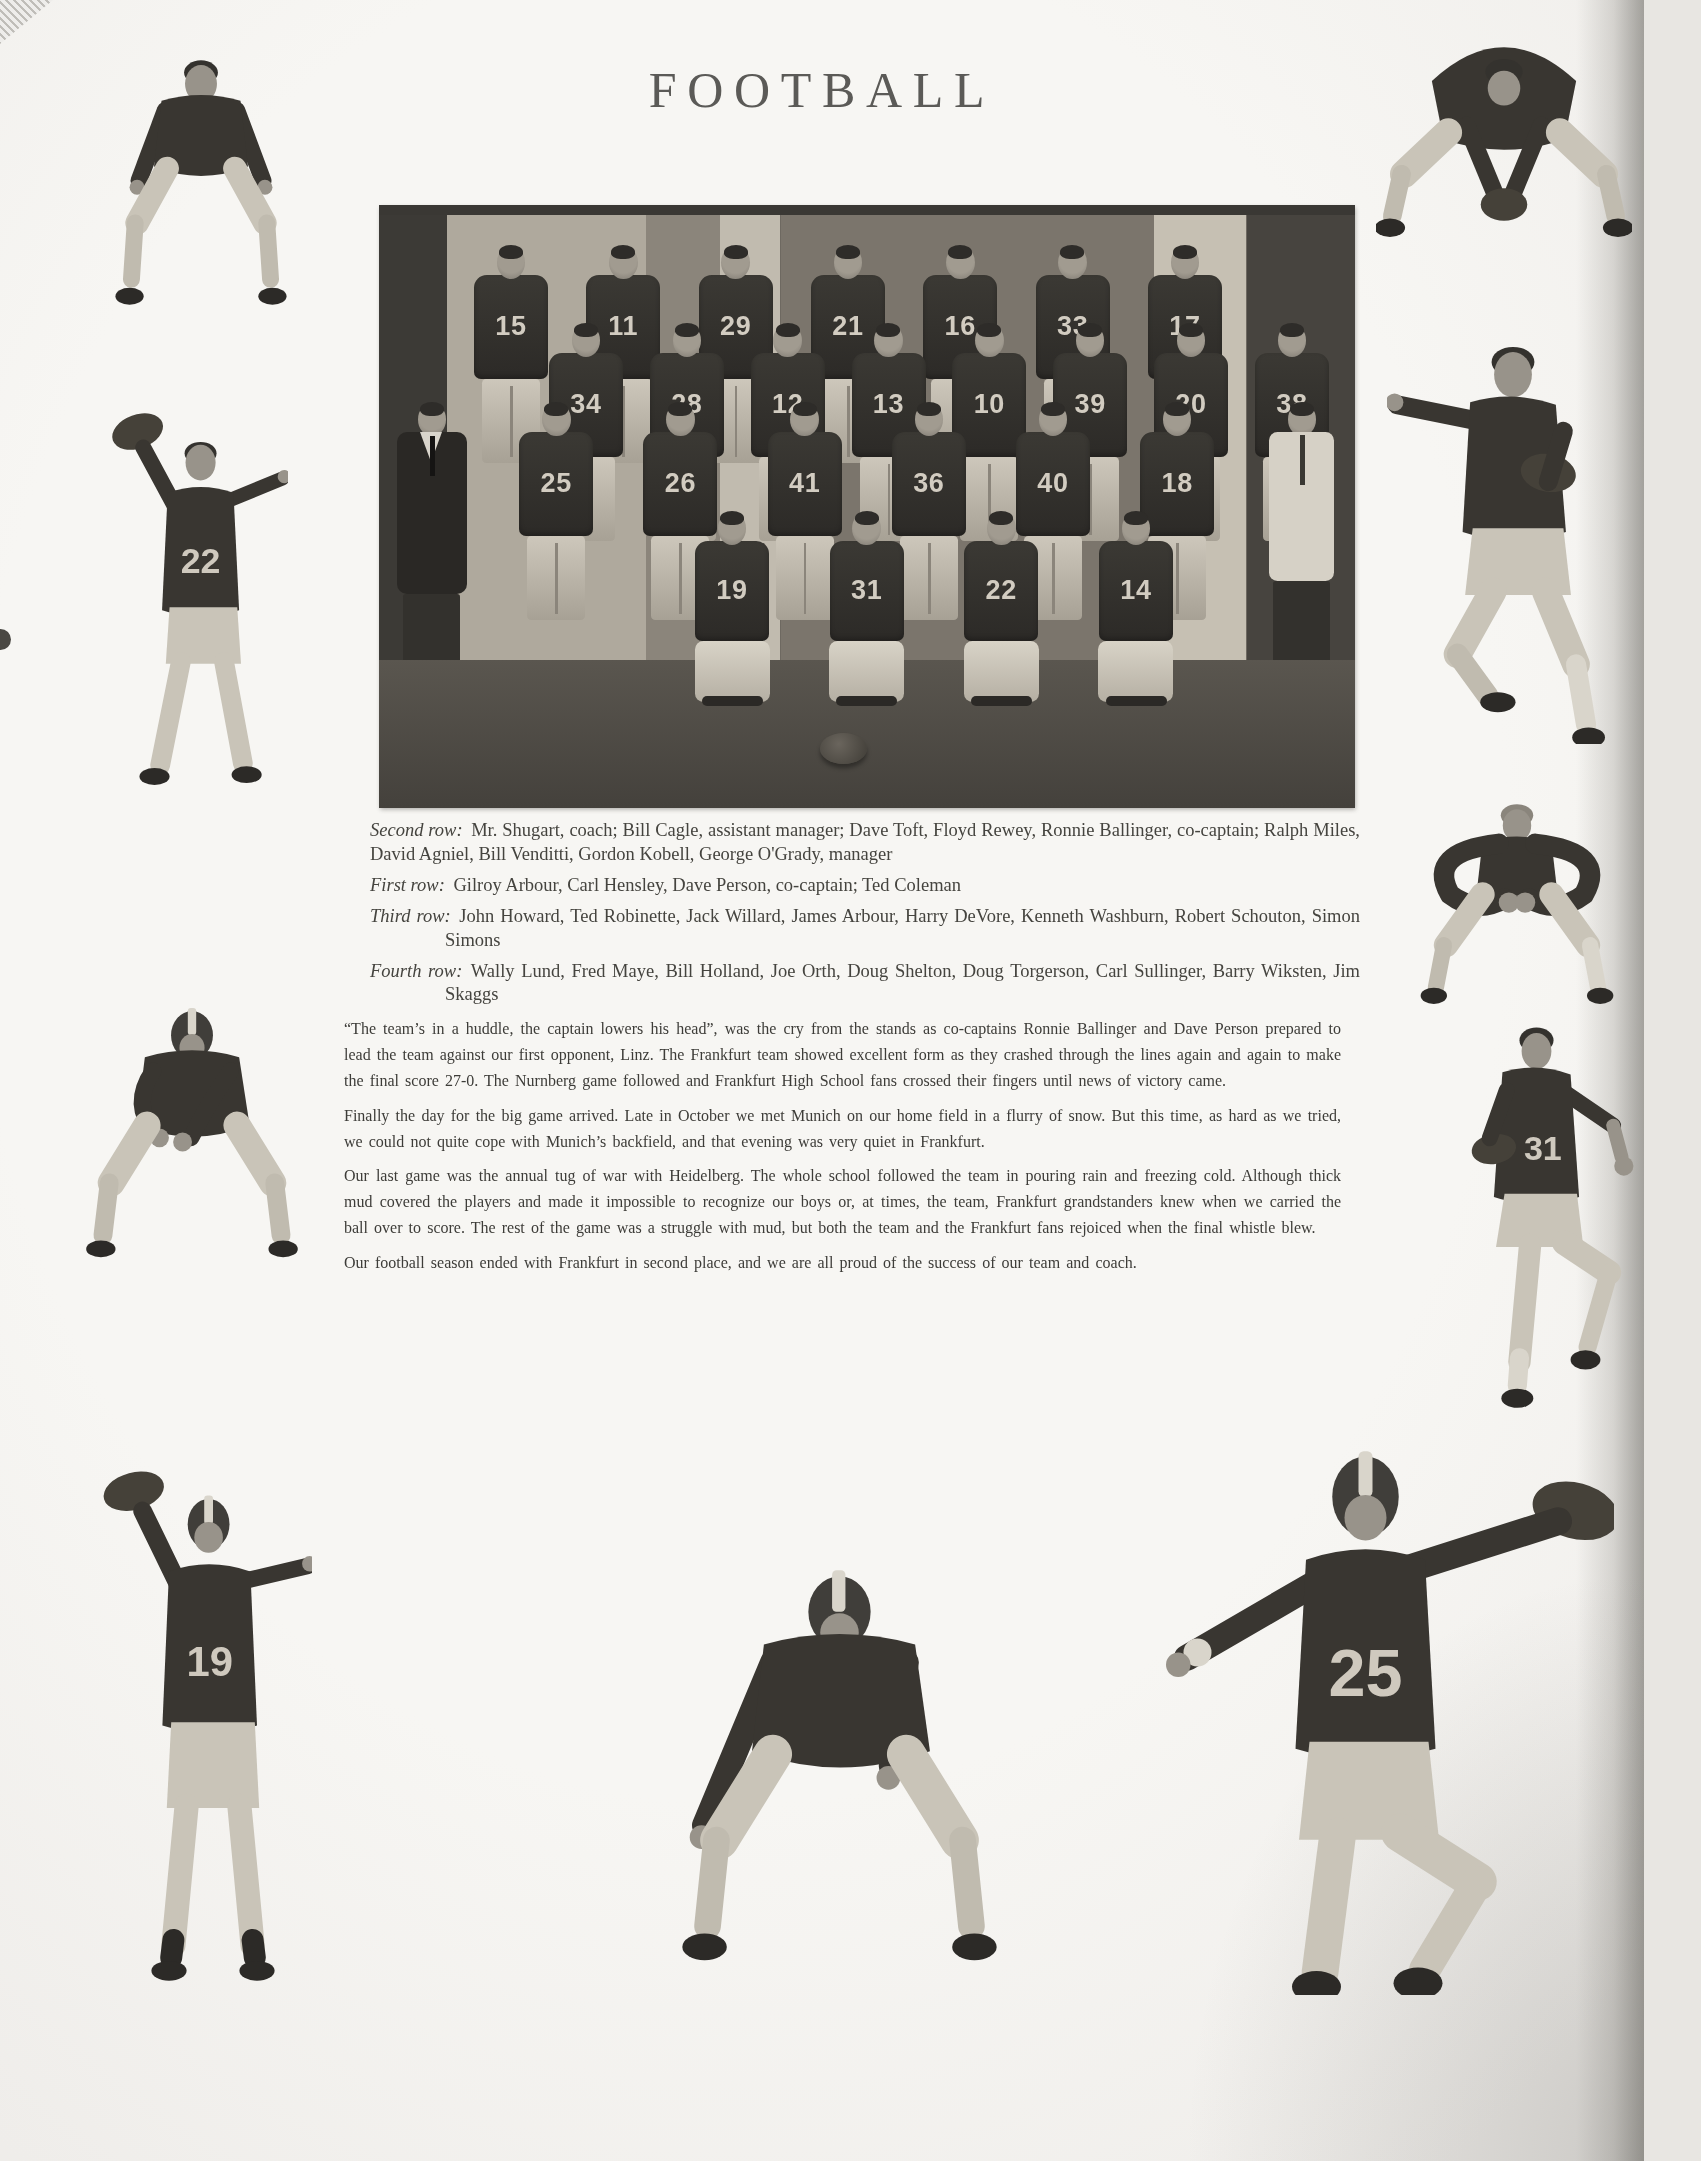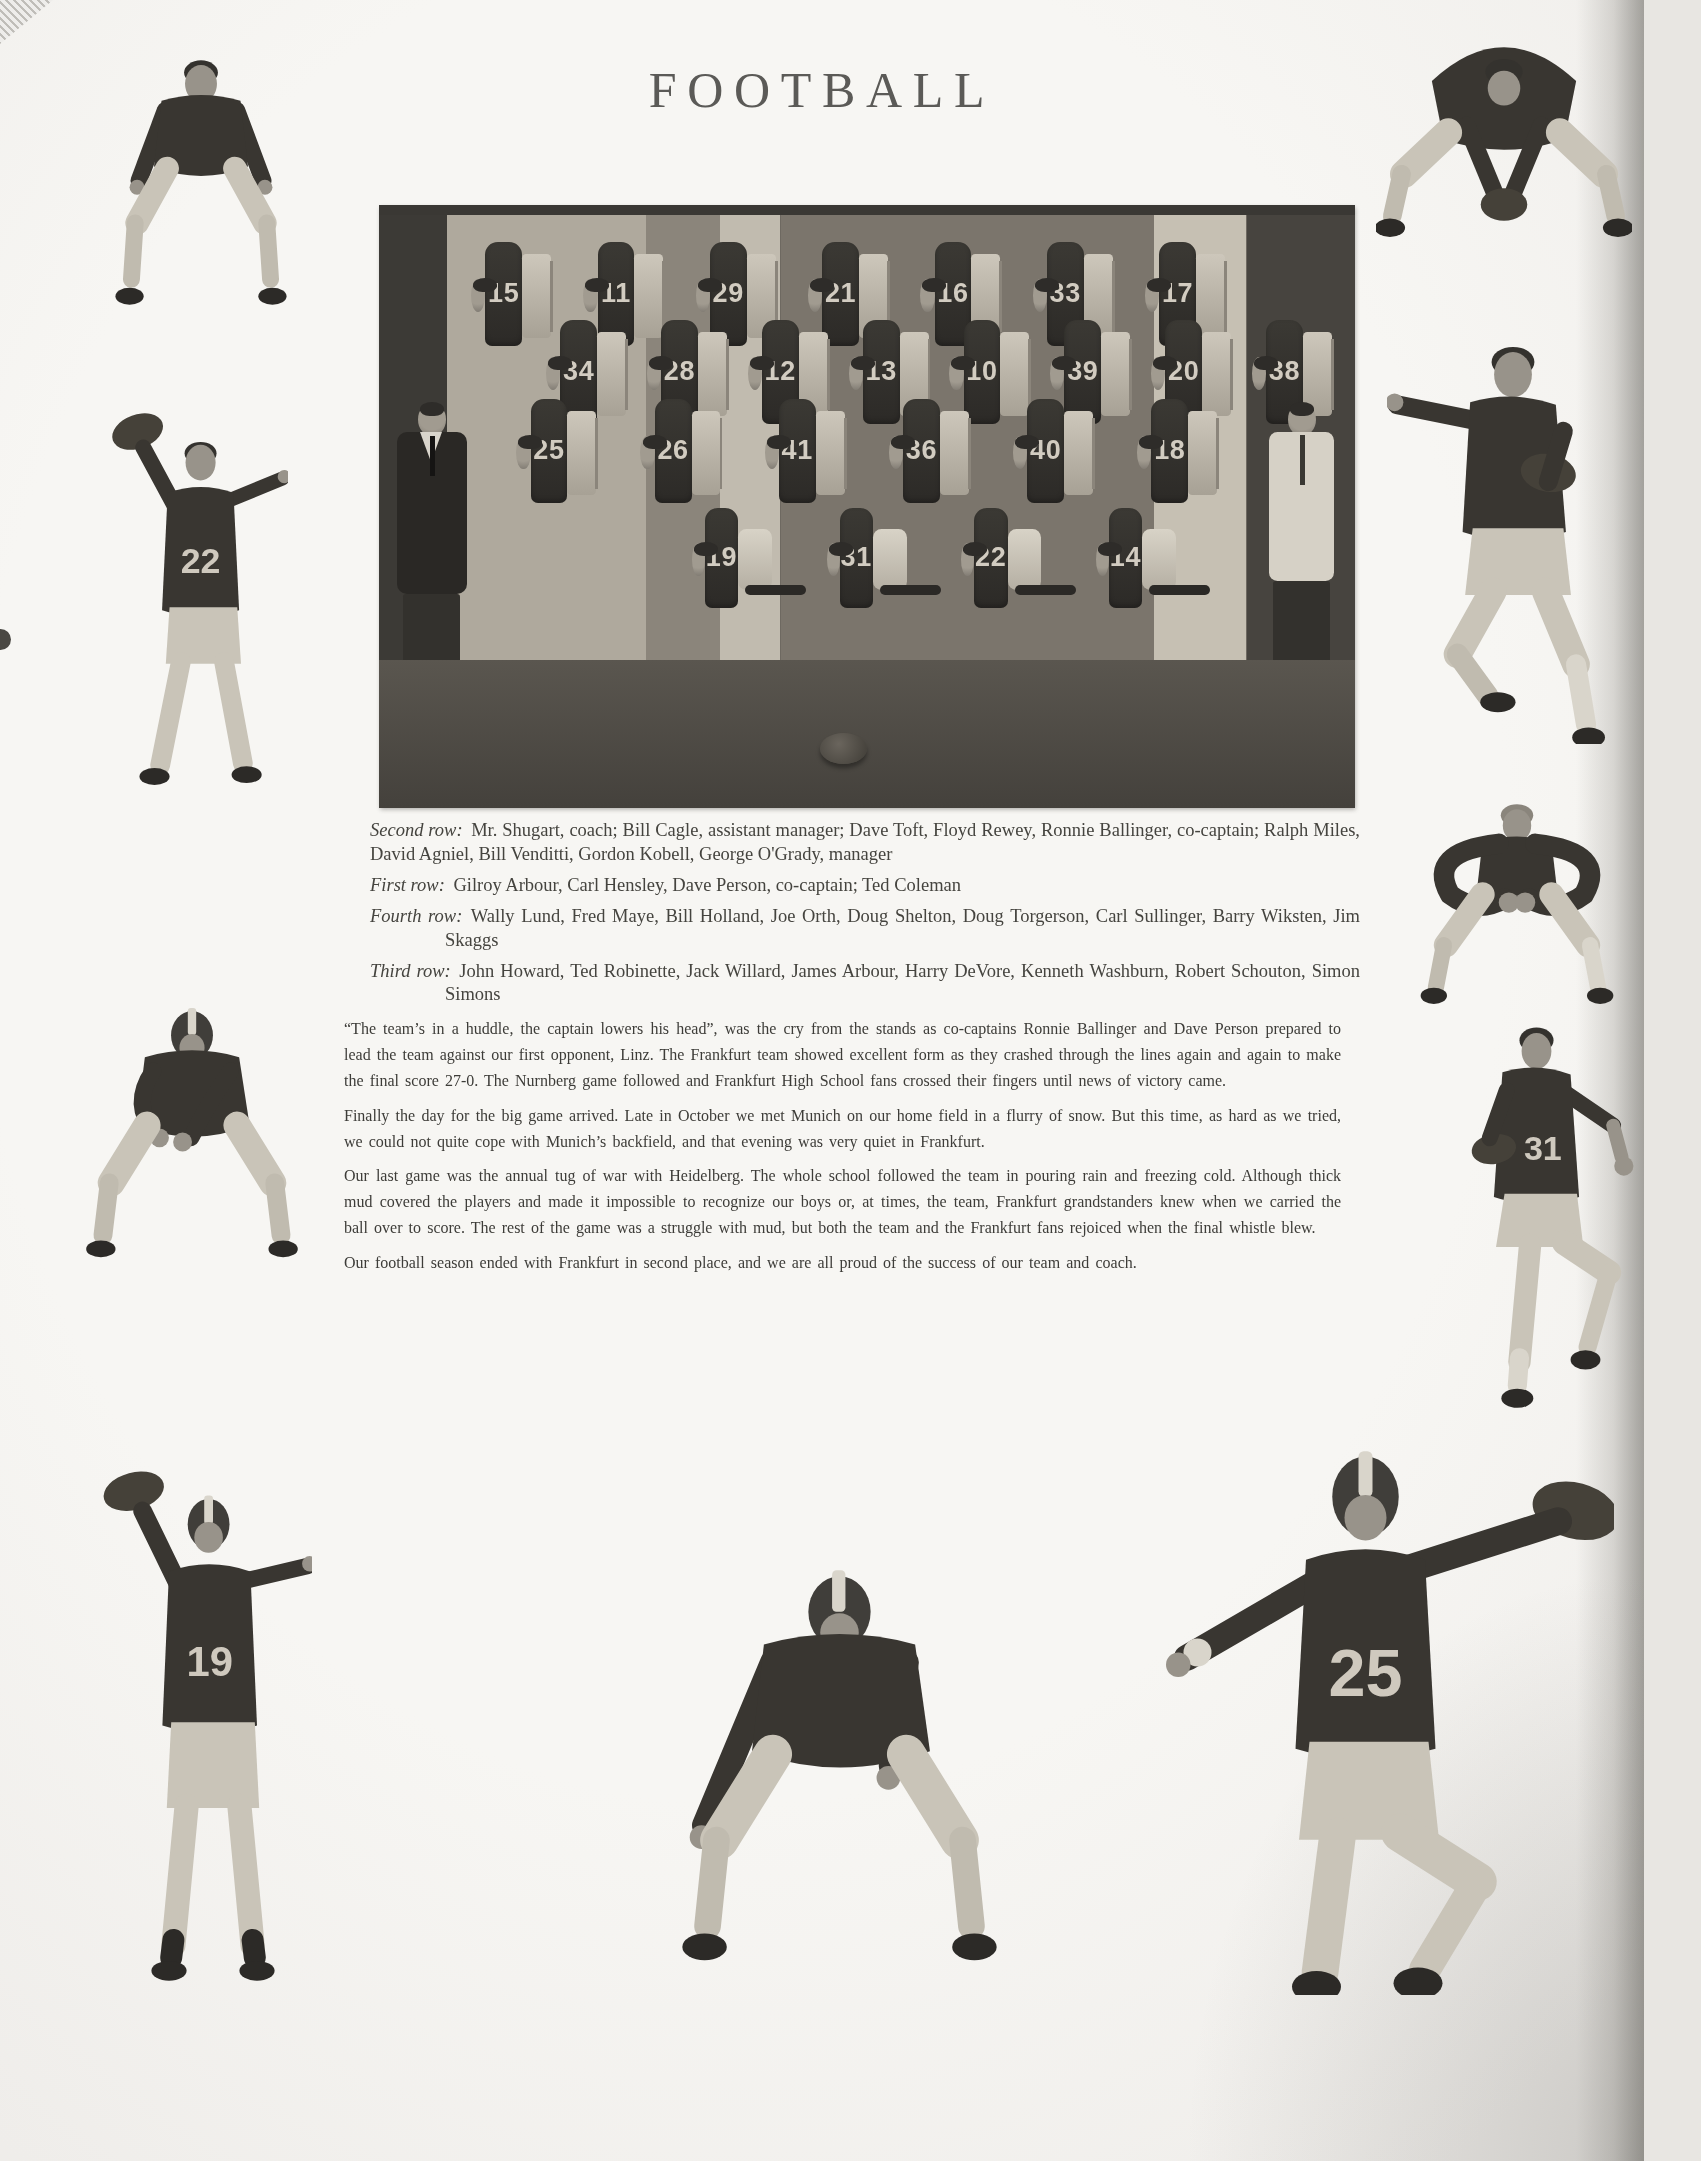--- a/index.html
+++ b/index.html
@@ -54,21 +54,21 @@
   .b7{left:868px;width:108px;background:#47443f;}
   .btop{position:absolute;left:0;top:0;width:100%;height:10px;background:#3a3834;}
   .floor{position:absolute;left:0;top:455px;width:100%;height:148px;
     background:linear-gradient(#5a564f,#44413c);}
   .tp-row{position:absolute;display:flex;justify-content:space-between;}
   .tp-row.back{left:92px;top:41px;width:754px;}
   .tp-row.second{left:167px;top:119px;width:786px;}
   .row3{position:absolute;left:12.8px;top:198px;width:950px;display:flex;justify-content:space-between;align-items:flex-start;}
   .tp-row.third{position:static;width:701px;}
   .tp-row.front{left:313px;top:307px;width:484px;}
-  .tp-p{width:80px;display:flex;flex-direction:row;align-items:center;flex:0 0 auto;text-align:right;}
+  .tp-p{width:80px;display:flex;flex-direction:column;align-items:center;flex:0 0 auto;text-align:right;}
   .tp-head{width:28.5px;height:33px;border-radius:50%;position:relative;
     background:radial-gradient(circle at 50% 42%, #a19b90 55%, #7d7870);}
   .tp-head::before{content:"";position:absolute;left:2.1px;top:-1.4px;width:24px;height:14.2px;
     border-radius:50% 50% 40% 40%;background:#2e2c29;}
   .tp-jersey{width:74px;height:104px;margin-top:-4.3px;border-radius:12.8px 12.8px 7.1px 7.1px;
     background:linear-gradient(#3b3934,#2c2a27);
     display:flex;align-items:center;justify-content:center;
     box-shadow:0 -2.8px 5.7px rgba(0,0,0,.25) inset;}
   .tp-num{font:700 27px "Liberation Sans",sans-serif;color:#d2ccc1;letter-spacing:0.7px;}
   .tp-pants{width:58px;height:84px;border-radius:4.3px;position:relative;
@@ -368,24 +368,24 @@
   </div>
 
   <div class="caption">
     <p class="cap">
       <span class="cap-label">Second row:</span><span class="cap-names">Mr. Shugart, coach; Bill Cagle, assistant manager; Dave Toft, Floyd Rewey, Ronnie Ballinger, co-captain; Ralph Miles, David Agniel, Bill Venditti, Gordon Kobell, George O'Grady, manager</span>
     </p>
     <p class="cap">
       <span class="cap-label">First row:</span><span class="cap-names">Gilroy Arbour, Carl Hensley, Dave Person, co-captain; Ted Coleman</span>
     </p>
     <p class="cap hang">
-      <span class="cap-label">Fourth row:</span><span class="cap-names">Wally Lund, Fred Maye, Bill Holland, Joe Orth, Doug Shelton, Doug Torgerson, Carl Sullinger, Barry Wiksten, Jim Skaggs</span>
+      <span class="cap-label">Third row:</span><span class="cap-names">John Howard, Ted Robinette, Jack Willard, James Arbour, Harry DeVore, Kenneth Washburn, Robert Schouton, Simon Simons</span>
     </p>
     <p class="cap hang">
-      <span class="cap-label">Third row:</span><span class="cap-names">John Howard, Ted Robinette, Jack Willard, James Arbour, Harry DeVore, Kenneth Washburn, Robert Schouton, Simon Simons</span>
+      <span class="cap-label">Fourth row:</span><span class="cap-names">Wally Lund, Fred Maye, Bill Holland, Joe Orth, Doug Shelton, Doug Torgerson, Carl Sullinger, Barry Wiksten, Jim Skaggs</span>
     </p>
   </div>
 
   <div class="bodytext">
     <p class="para">“The team’s in a huddle, the captain lowers his head”, was the cry from the stands as co-captains Ronnie Ballinger and Dave Person prepared to lead the team against our first opponent, Linz. The Frankfurt team showed excellent form as they crashed through the lines again and again to make the final score 27-0. The Nurnberg game followed and Frankfurt High School fans crossed their fingers until news of victory came.</p>
     <p class="para">Finally the day for the big game arrived. Late in October we met Munich on our home field in a flurry of snow. But this time, as hard as we tried, we could not quite cope with Munich’s backfield, and that evening was very quiet in Frankfurt.</p>
     <p class="para">Our last game was the annual tug of war with Heidelberg. The whole school followed the team in pouring rain and freezing cold. Although thick mud covered the players and made it impossible to recognize our boys or, at times, the team, Frankfurt grandstanders knew when we carried the ball over to score. The rest of the game was a struggle with mud, but both the team and the Frankfurt fans rejoiced when the final whistle blew.</p>
     <p class="para">Our football season ended with Frankfurt in second place, and we are all proud of the success of our team and coach.</p>
   </div>
 

